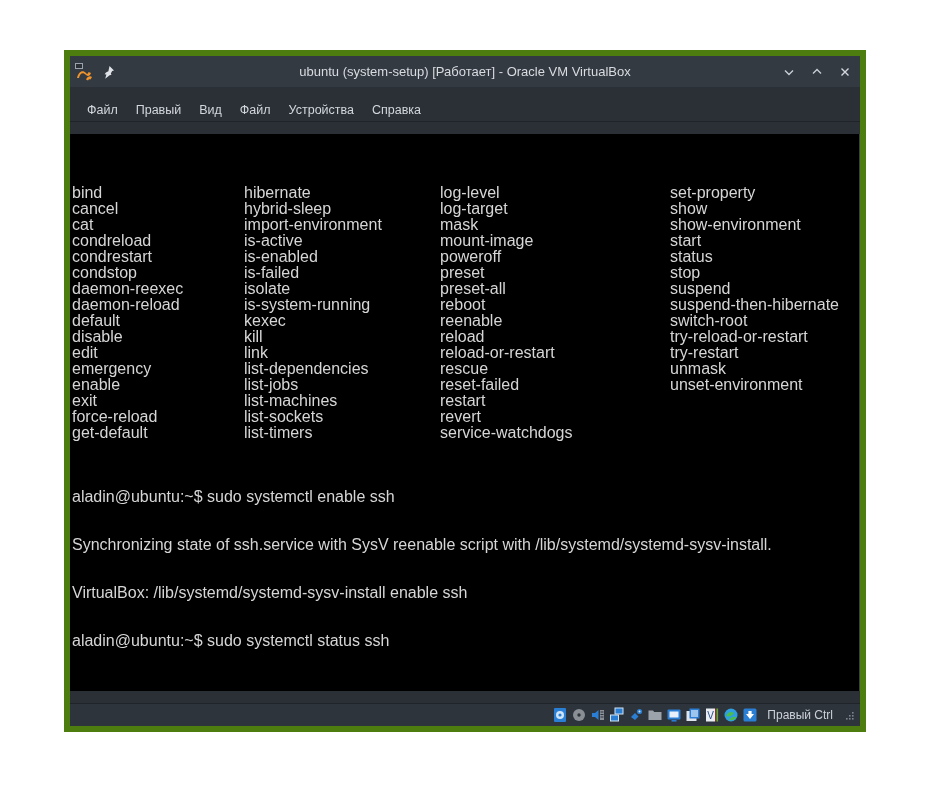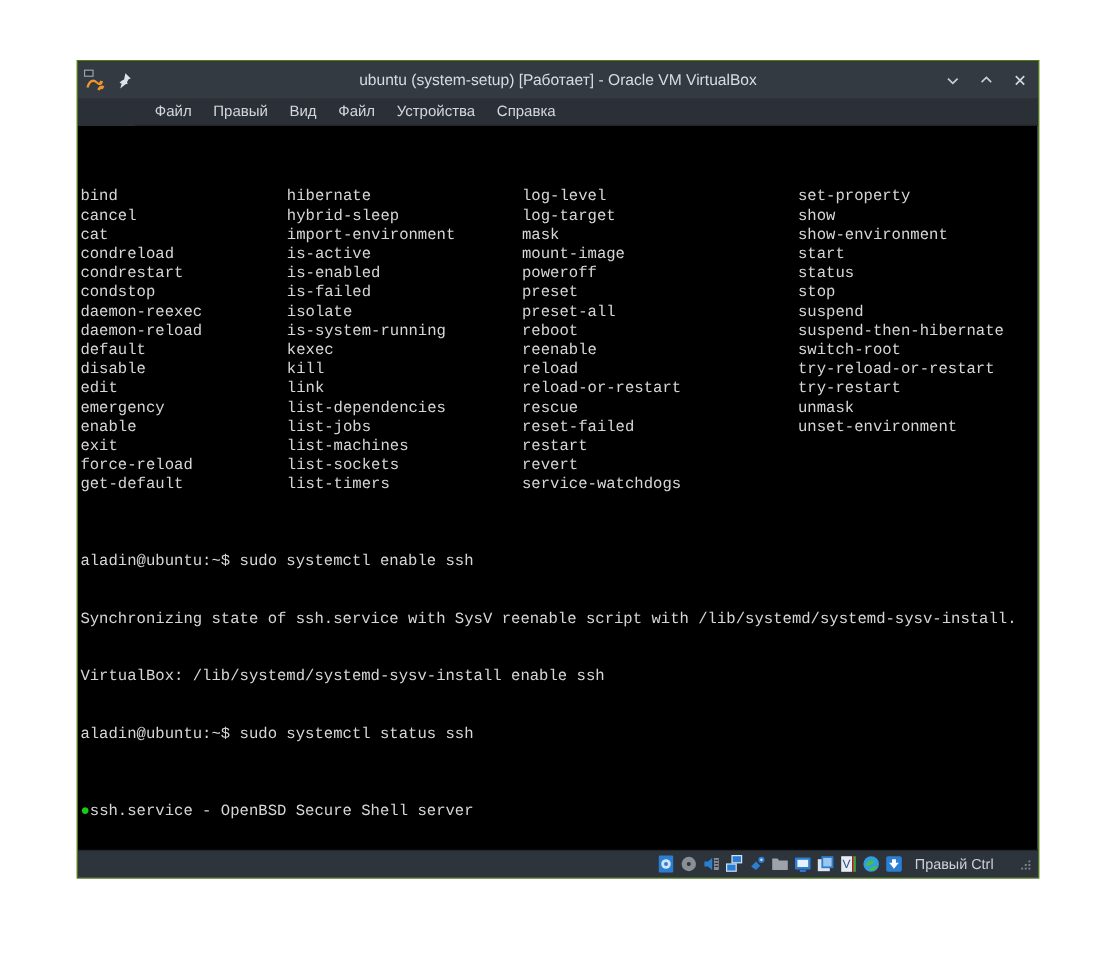--- a/index.html
+++ b/index.html
@@ -20,24 +20,25 @@
   }
 
   
   .vm-window {
     position: absolute;
     left: 64px;
     top: 50px;
     width: 802px;
     height: 682px;
     background: #2b2f36;
-    border: 1px solid #4d7c0f;
+    border: 6px solid #4d7c0f;
     box-sizing: border-box;
     display: flex;
     flex-direction: column;
+    gap: 12px;
   }
 
   
   .titlebar {
     position: relative;
     height: 31px;
     min-height: 31px;
     background: #343a42;
     display: flex;
     align-items: center;
@@ -86,21 +87,20 @@
   
   .menubar {
     height: 23px;
     min-height: 23px;
     background: #2b3036;
     display: flex;
     align-items: center;
     padding-left: 8px;
     border-bottom: 1px solid #20242a;
     box-sizing: border-box;
-    margin-left: 47px;
   }
   .menu-item {
     color: #d3d7dd;
     font-size: 12.5px;
     padding: 0 9px;
     line-height: 22px;
     font-family: "Liberation Sans", sans-serif;
     white-space: nowrap;
   }
 
@@ -112,22 +112,22 @@
     overflow: hidden;
     border-right: 1px solid #3a4049;
   }
   .terminal {
     position: absolute;
     left: 0; top: 0;
     width: 801px;
     height: 604px;
     background: #000000;
     color: #d6d6d6;
-    font-family: Liberation Mono, monospace;
-    font-size: 13px;
+    font-family: Liberation Sans, sans-serif;
+    font-size: 16px;
     line-height: 16px;
     padding: 3px 16px 0 2px;
     box-sizing: border-box;
     overflow: hidden;
     white-space: pre;
   }
   .term-line { height: 16px; white-space: pre; }
   .cmdcols { position: relative; height: 256px; }
   .cmdcol {
     position: absolute;
@@ -155,21 +155,21 @@
   }
   .status-icon {
     width: 16px; height: 16px;
     display: flex; align-items: center; justify-content: center;
   }
   .status-icon svg { display: block; }
   .hostkey {
     color: #ccd1d8;
     font-size: 12px;
     margin-left: 6px;
-    margin-right: 18px;
+    margin-right: 8px;
     font-family: "Liberation Sans", sans-serif;
     white-space: nowrap;
   }
   .grip {
     width: 12px; height: 14px;
     display: flex; align-items: flex-end;
   }
   .grip svg { display:block; }
 </style>
 </head>

